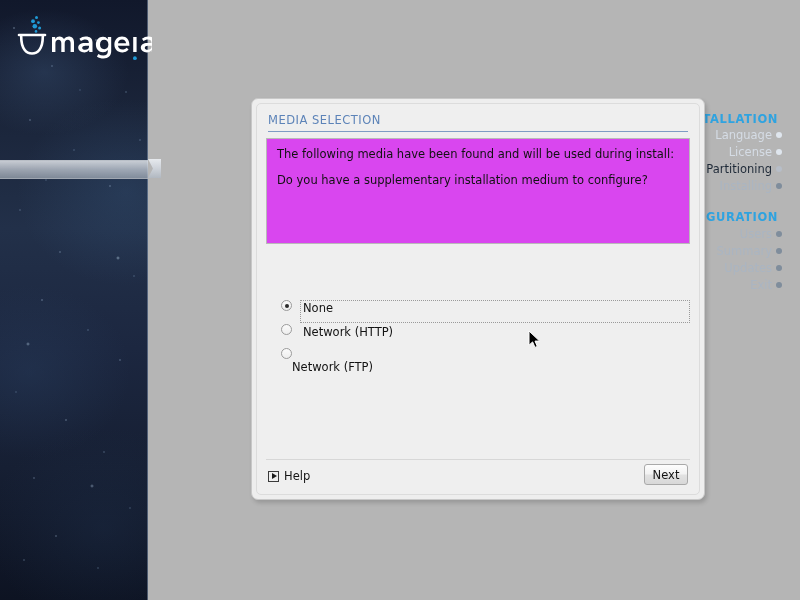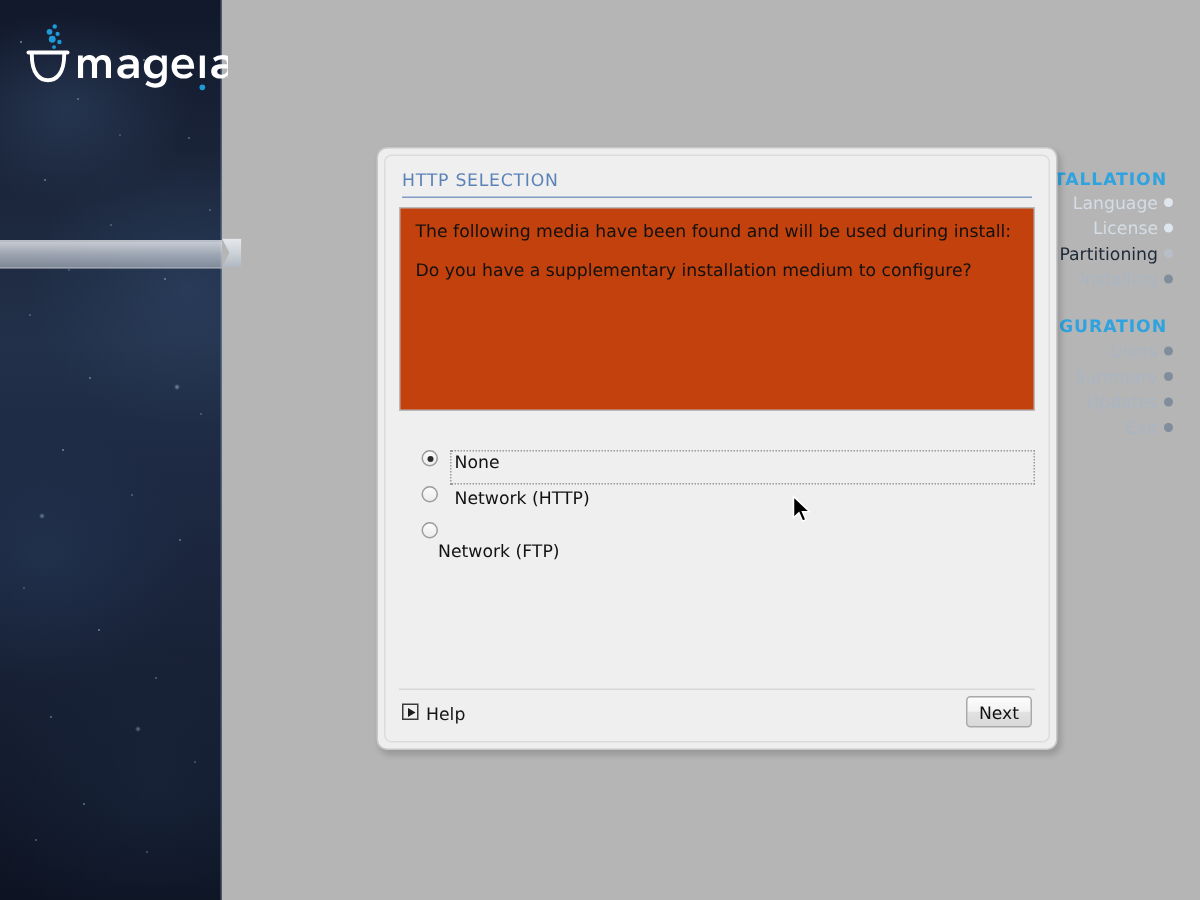--- a/index.html
+++ b/index.html
@@ -177,22 +177,22 @@
     top: 27px;
     height: 1px;
     background: #7e9cc4;
   }
 
   #info-box {
     position: absolute;
     left: 9px;
     top: 34px;
     right: 9px;
-    height: 136px;
-    background: #c2410c;
+    height: 106px;
+    background: #d946ef;
     border: 1px solid #b9b9b9;
     box-sizing: border-box;
     padding: 8px 10px;
     overflow: hidden;
   }
   #info-box p {
     margin: 0;
     font-size: 11.5px;
     color: #111111;
     line-height: 15px;
@@ -250,21 +250,21 @@
     top: 355px;
     height: 1px;
     background: #d7d7d7;
   }
 
   #help-btn {
     position: absolute;
     left: 11px;
     top: 365px;
     display: flex;
-    align-items: flex-start;
+    align-items: center;
     font-size: 11.5px;
     color: #151515;
     cursor: default;
   }
   #help-icon {
     width: 11px; height: 11px;
     border: 1px solid #3b3b3b;
     margin-right: 5px;
     display: flex;
     align-items: center;
@@ -362,21 +362,21 @@
       <div class="nav-group-title" style="top: 210px;">CONFIGURATION</div>
       <div class="nav-item todo" style="top: 226px;"><span class="lbl">Users</span><span class="dot"></span></div>
       <div class="nav-item todo" style="top: 243px;"><span class="lbl">Summary</span><span class="dot"></span></div>
       <div class="nav-item todo" style="top: 260px;"><span class="lbl">Updates</span><span class="dot"></span></div>
       <div class="nav-item todo" style="top: 277px;"><span class="lbl">Exit</span><span class="dot"></span></div>
     </div>
 
   <div id="dialog">
     <div id="dialog-inner">
 
-      <div id="dialog-title">HTTP SELECTION</div>
+      <div id="dialog-title">MEDIA SELECTION</div>
       <div id="title-rule"></div>
 
       <div id="info-box">
         <p>The following media have been found and will be used during install:</p>
         <p class="gap">Do you have a supplementary installation medium to configure?</p>
       </div>
 
       <div id="options">
           <div class="opt-row focused" style="margin-top: 0px;">
             <span class="radio checked"></span>

